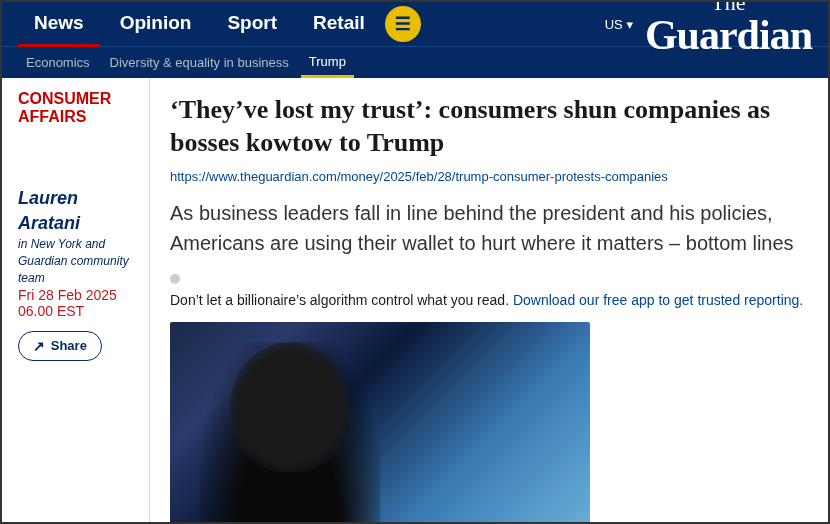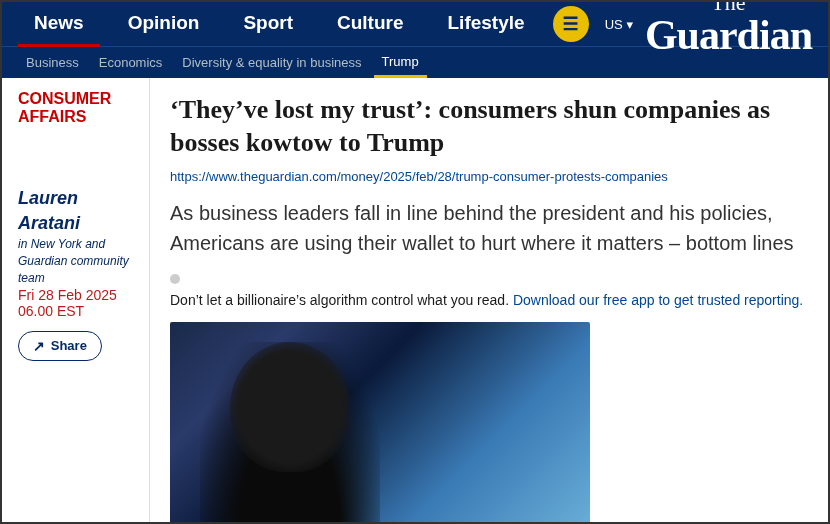--- a/index.html
+++ b/index.html
@@ -18,21 +18,21 @@
       display: flex;
       align-items: center;
       justify-content: space-between;
       padding: 0 16px;
       height: 44px;
     }
 
     .nav-links {
       display: flex;
       align-items: center;
-      gap: 12px;
+      gap: 4px;
     }
 
     .nav-link {
       color: white;
       font-family: Arial, sans-serif;
       font-size: 19px;
       font-weight: bold;
       padding: 10px 16px;
       cursor: pointer;
       text-decoration: none;
@@ -284,39 +284,37 @@
     }
   </style>
 </head>
 <body>
 
 <div class="top-bar">
   <div class="nav-links">
     <a class="nav-link active">News</a>
     <a class="nav-link">Opinion</a>
     <a class="nav-link">Sport</a>
-    <a class="nav-link">Culture</a>
-    <a class="nav-link">Lifestyle</a>
+    <a class="nav-link">Retail</a>
     <div class="menu-circle">
       <span>☰</span>
     </div>
   </div>
   <div class="header-right">
     <div style="display:flex;align-items:center;gap:12px;">
       <span class="region-btn">US ▾</span>
       <div class="guardian-logo">
         <span class="the">The</span>
         <span class="guardian">Guardian</span>
       </div>
     </div>
   </div>
 </div>
 
 <div class="sub-nav">
-  <a class="sub-nav-link">Business</a>
   <a class="sub-nav-link">Economics</a>
   <a class="sub-nav-link">Diversity &amp; equality in business</a>
   <a class="sub-nav-link active">Trump</a>
 </div>
 
 <div class="main-content">
 
   <div class="sidebar">
     <div class="consumer-affairs-tag">Consumer affairs</div>
 

